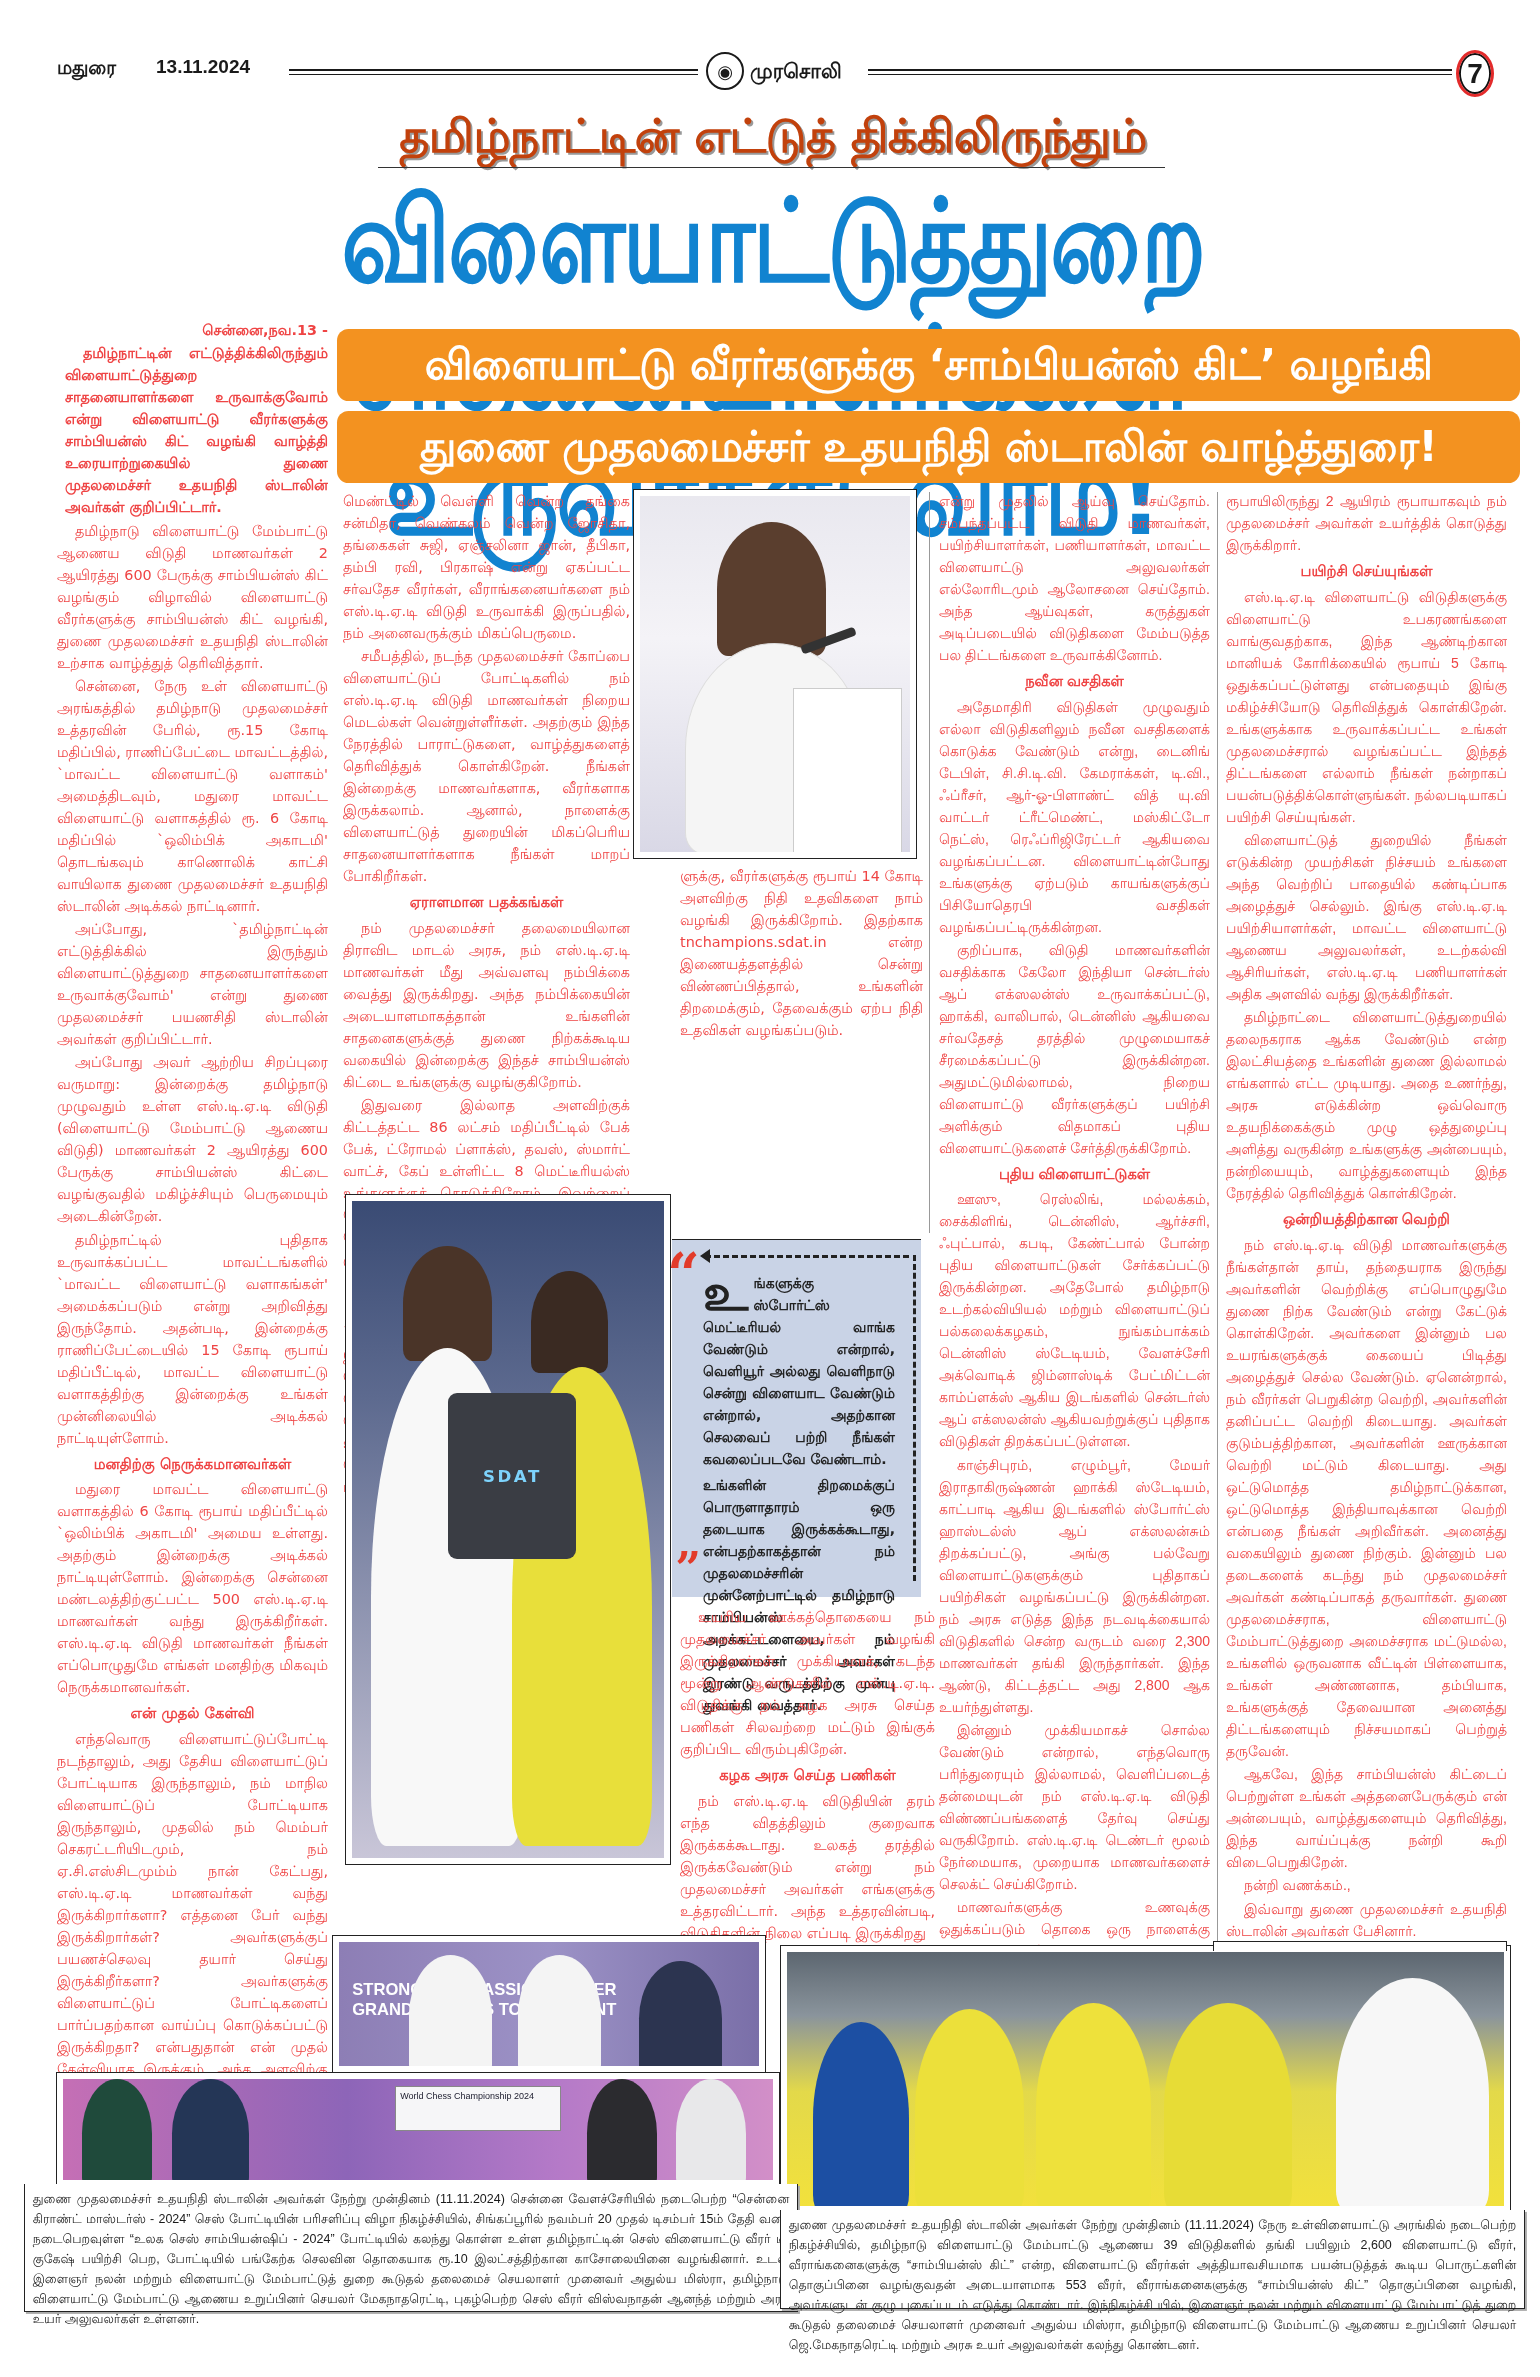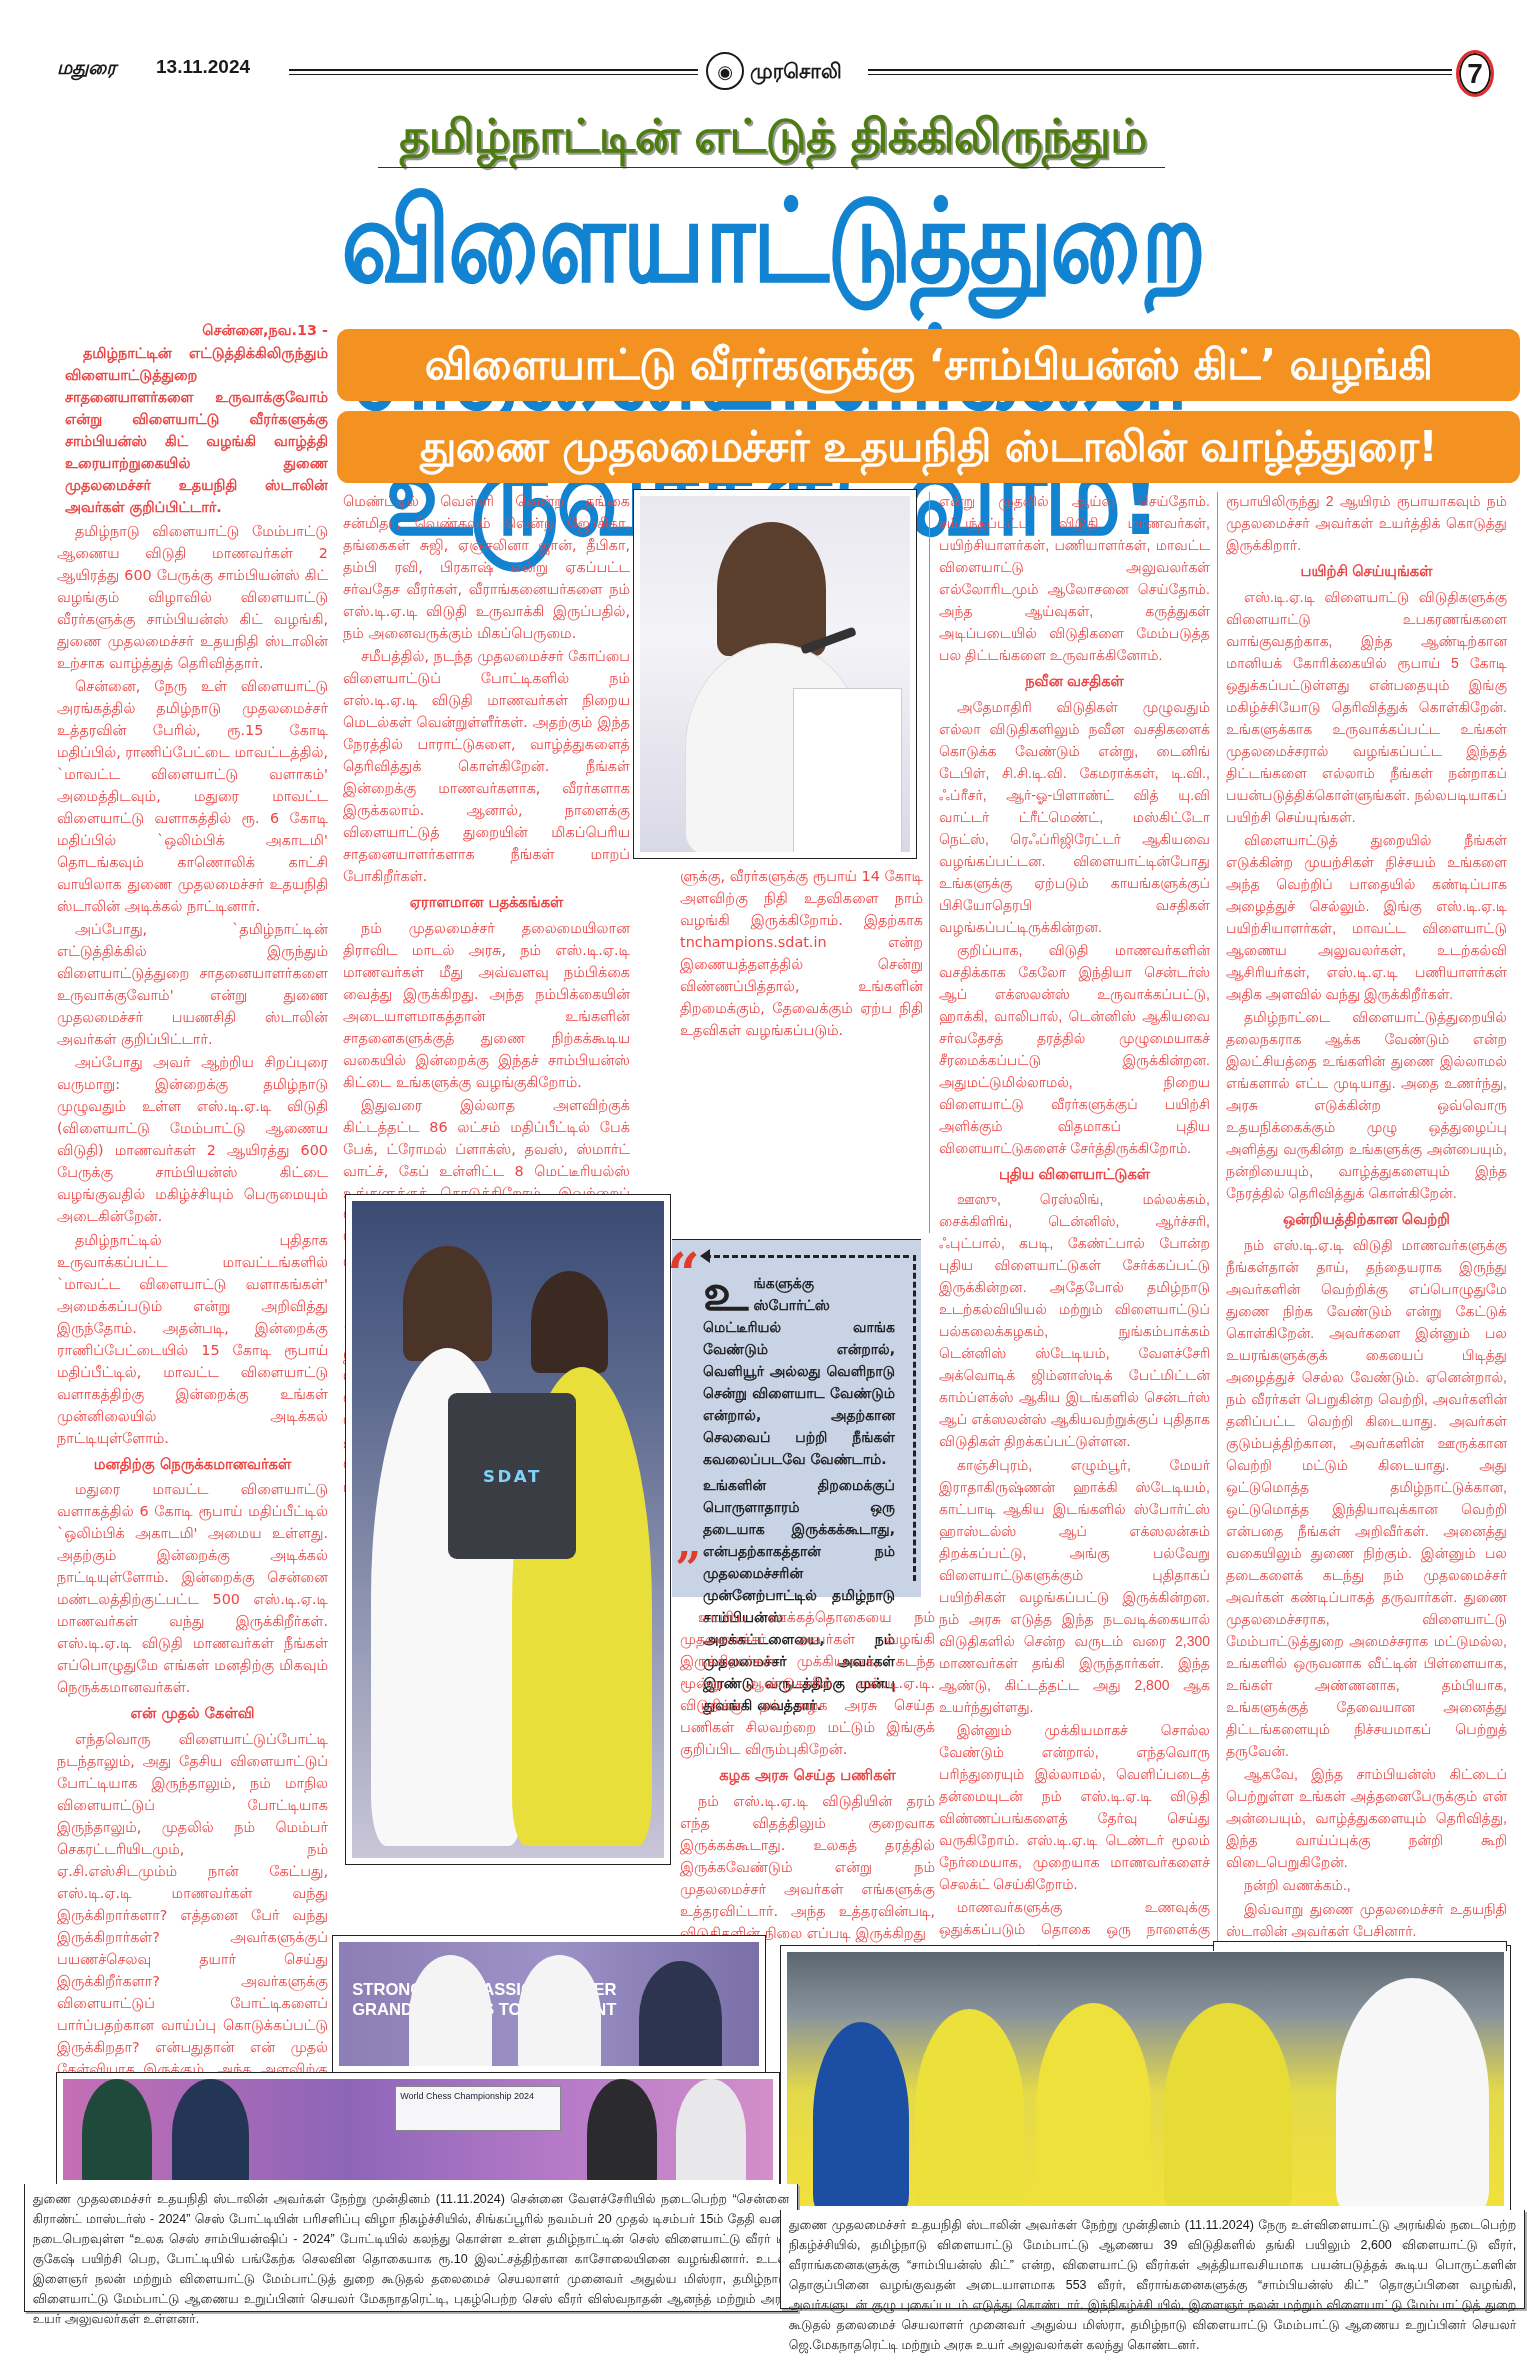--- a/index.html
+++ b/index.html
@@ -1,30 +1,30 @@
 <!DOCTYPE html>
 <html style="font-size:10.2px"><head>
 <meta charset="utf-8">
 <style>
   * { box-sizing: border-box; margin: 0; padding: 0; }
   html, body { width: 1541px; height: 2377px; background: #ffffff; overflow: hidden; }
   body { font-family: "DejaVu Sans", sans-serif; color: #1a1a1a; position: relative; }
 
   
   .masthead { position: absolute; left: 0; top: 0; width: 1541px; height: 102px; }
-  .mh-place { position: absolute; left: 57px; top: 56px; font-size: 19px; font-weight: bold; letter-spacing: -0.3px; font-style: italic; }
+  .mh-place { position: absolute; left: 57px; top: 56px; font-size: 19px; font-weight: bold; letter-spacing: -0.3px; }
   .mh-date { position: absolute; left: 156px; top: 56px; font-size: 19px; font-weight: bold; font-family: "Liberation Sans", sans-serif; }
   .mh-rule { position: absolute; top: 69px; height: 6.4px; border-top: 2.6px solid #1a1a1a; border-bottom: 1.9px solid #1a1a1a; }
   .mh-rule.left { left: 289px; width: 409px; }
   .mh-rule.right { left: 868px; width: 584px; }
   .mh-logo { position: absolute; left: 706px; top: 52px; width: 38px; height: 38px; border: 2.6px solid #1a1a1a; border-radius: 50%; display: flex; align-items: center; justify-content: center; font-size: 18px; }
   .mh-name { position: absolute; left: 750px; top: 59px; font-size: 20.4px; font-weight: bold; }
   .mh-page { position: absolute; left: 1456px; top: 50px; width: 38px; height: 47px; border: 3.2px solid #e32b2b; border-radius: 50%; display: flex; align-items: center; justify-content: center; font-size: 28px; font-weight: bold; font-family: "Liberation Sans", sans-serif; box-shadow: 0 0 0 1.9px #111 inset; }
 
-  .kicker { position: absolute; left: 377px; top: 109px; width: 792px; text-align: center; font-size: 46px; font-weight: bold; letter-spacing: -0.6px; color: #4d7c0f; text-shadow: 1.9px 1.9px 0 #999; }
+  .kicker { position: absolute; left: 377px; top: 109px; width: 792px; text-align: center; font-size: 46px; font-weight: bold; letter-spacing: -0.6px; color: #c2410c; text-shadow: 1.9px 1.9px 0 #999; }
   .kicker-rule { position: absolute; left: 378px; top: 167px; width: 787px; border-top: 1.9px solid #333; }
 
   .headline { position: absolute; left: 38px; top: 179px; width: 1469px; text-align: center; font-size: 96px; font-weight: bold; color: #1183d0; font-family: "DejaVu Sans", sans-serif; letter-spacing: -2.6px; transform: scaleY(1.2); transform-origin: top center; line-height: 1.1; }
 
   
   .banner { position: absolute; left: 337px; top: 329px; width: 1183px; height: 188px; }
   .banner-row { position: absolute; left: 0; width: 100%; height: 72px; background: #f39220; border-radius: 11.5px; color: #fff; font-weight: bold; font-size: 42px; text-align: center; line-height: 72px; letter-spacing: -0.6px; }
   .banner-row.r1 { top: 0; }
   .banner-row.r2 { top: 82px; }
 

